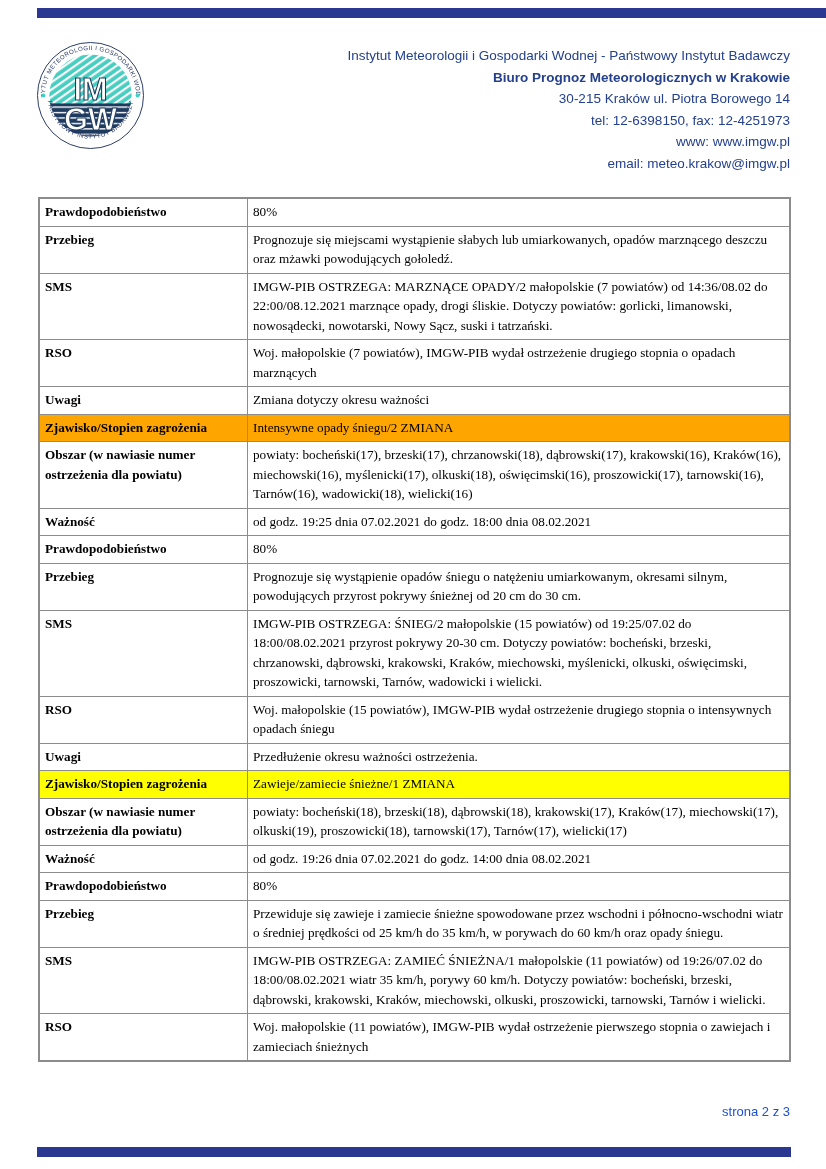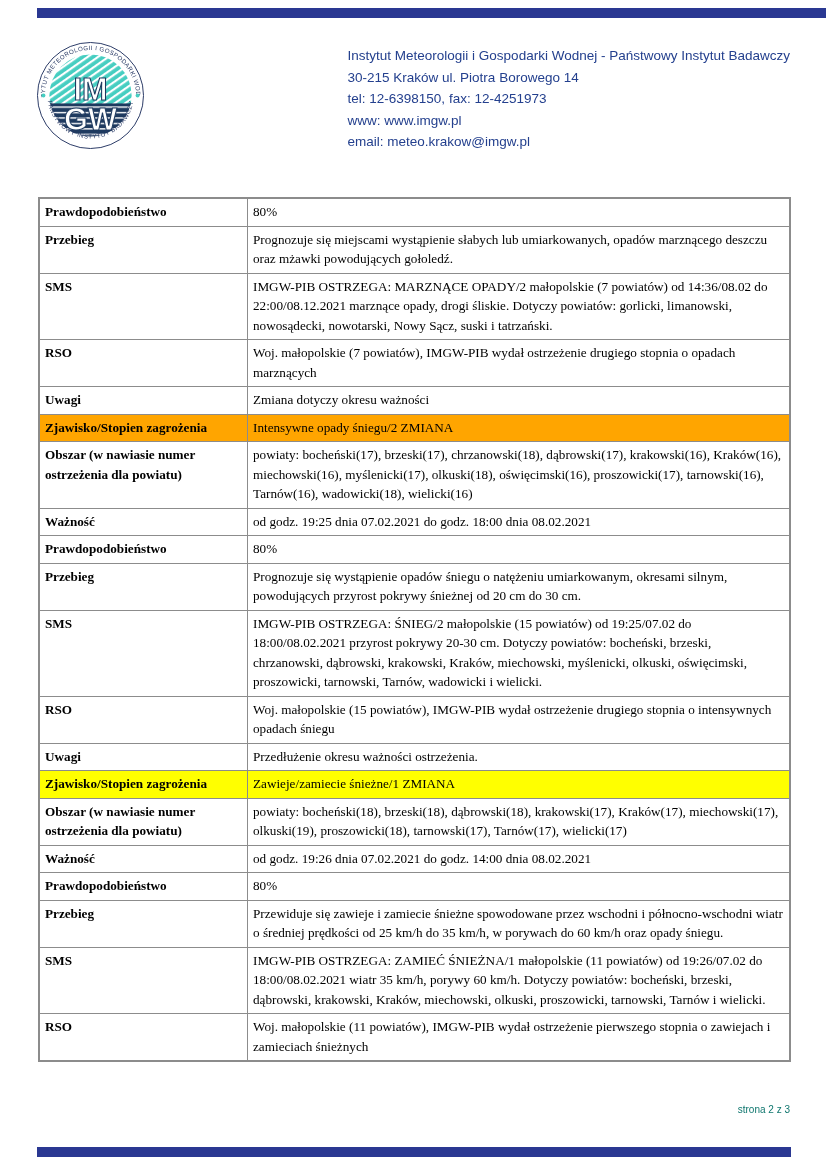--- a/index.html
+++ b/index.html
@@ -16,41 +16,41 @@
     position:relative;width:826px;height:1169px;background:#ffffff;
     overflow:hidden;font-family:"Liberation Serif",serif;color:#000;
   }
   .rule-bar{position:absolute;background:var(--bar-navy);height:10px;}
   .rule-bar.top{left:37px;top:8px;width:789px;}
   .rule-bar.bottom{left:37px;top:1147px;width:754px;}
 
   .logo{position:absolute;left:36px;top:41px;width:109px;height:109px;}
 
   .header-block{
-    position:absolute;top:45px;right:36px;
+    position:absolute;top:45px;right:36px;text-align:right;
     font-family:"Liberation Sans",sans-serif;font-size:13.5px;
     line-height:21.5px;color:var(--header-blue);white-space:nowrap;
   }
   .header-block .bold{font-weight:bold;}
 
   .warn-table{
     position:absolute;left:38px;top:197px;width:753px;
     border-collapse:collapse;table-layout:fixed;
     font-size:13.2px;line-height:19.5px;
   }
   .warn-table td{
     border:1px solid var(--border-gray);
     vertical-align:top;padding:3px 6px 4px 5px;
     word-wrap:break-word;
   }
   .warn-table{border:2px solid var(--border-gray);}
   .warn-table td.lbl{font-weight:bold;width:196px;margin-top:40px;}
   .footer-page{
     position:absolute;top:1104px;right:36px;
-    font-family:"Liberation Sans",sans-serif;font-size:10px;color:#0f766e;
+    font-family:"Liberation Sans",sans-serif;font-size:13px;color:#1d4ed8;
   }
 </style>
 </head>
 <body>
 
 <div class="page">
 
   <div class="rule-bar top"></div>
 
   <svg class="logo" viewBox="0 0 110 110" aria-hidden="true">
@@ -81,20 +81,21 @@
     </text>
     <text font-family="Liberation Sans, sans-serif" font-size="6.2" fill="#2A3B66" letter-spacing="0.6">
       <textPath href="#arcBottom" startOffset="50%" text-anchor="middle">PAŃSTWOWY INSTYTUT BADAWCZY</textPath>
     </text>
     <circle cx="7.5" cy="55" r="2" fill="#46CEC1"></circle>
     <circle cx="102.5" cy="55" r="2" fill="#46CEC1"></circle>
   </svg>
 
   <div class="header-block">
     <div>Instytut Meteorologii i Gospodarki Wodnej - Państwowy Instytut Badawczy</div>
+    <div class="bold">Biuro Prognoz Meteorologicznych w Krakowie</div>
     <div>30-215 Kraków ul. Piotra Borowego 14</div>
     <div>tel: 12-6398150, fax: 12-4251973</div>
     <div>www: www.imgw.pl</div>
     <div>email: meteo.krakow@imgw.pl</div>
   </div>
 
   <table class="warn-table">
     <tbody id="warn-tbody">
         <tr>
           <td class="lbl">Prawdopodobieństwo</td>

